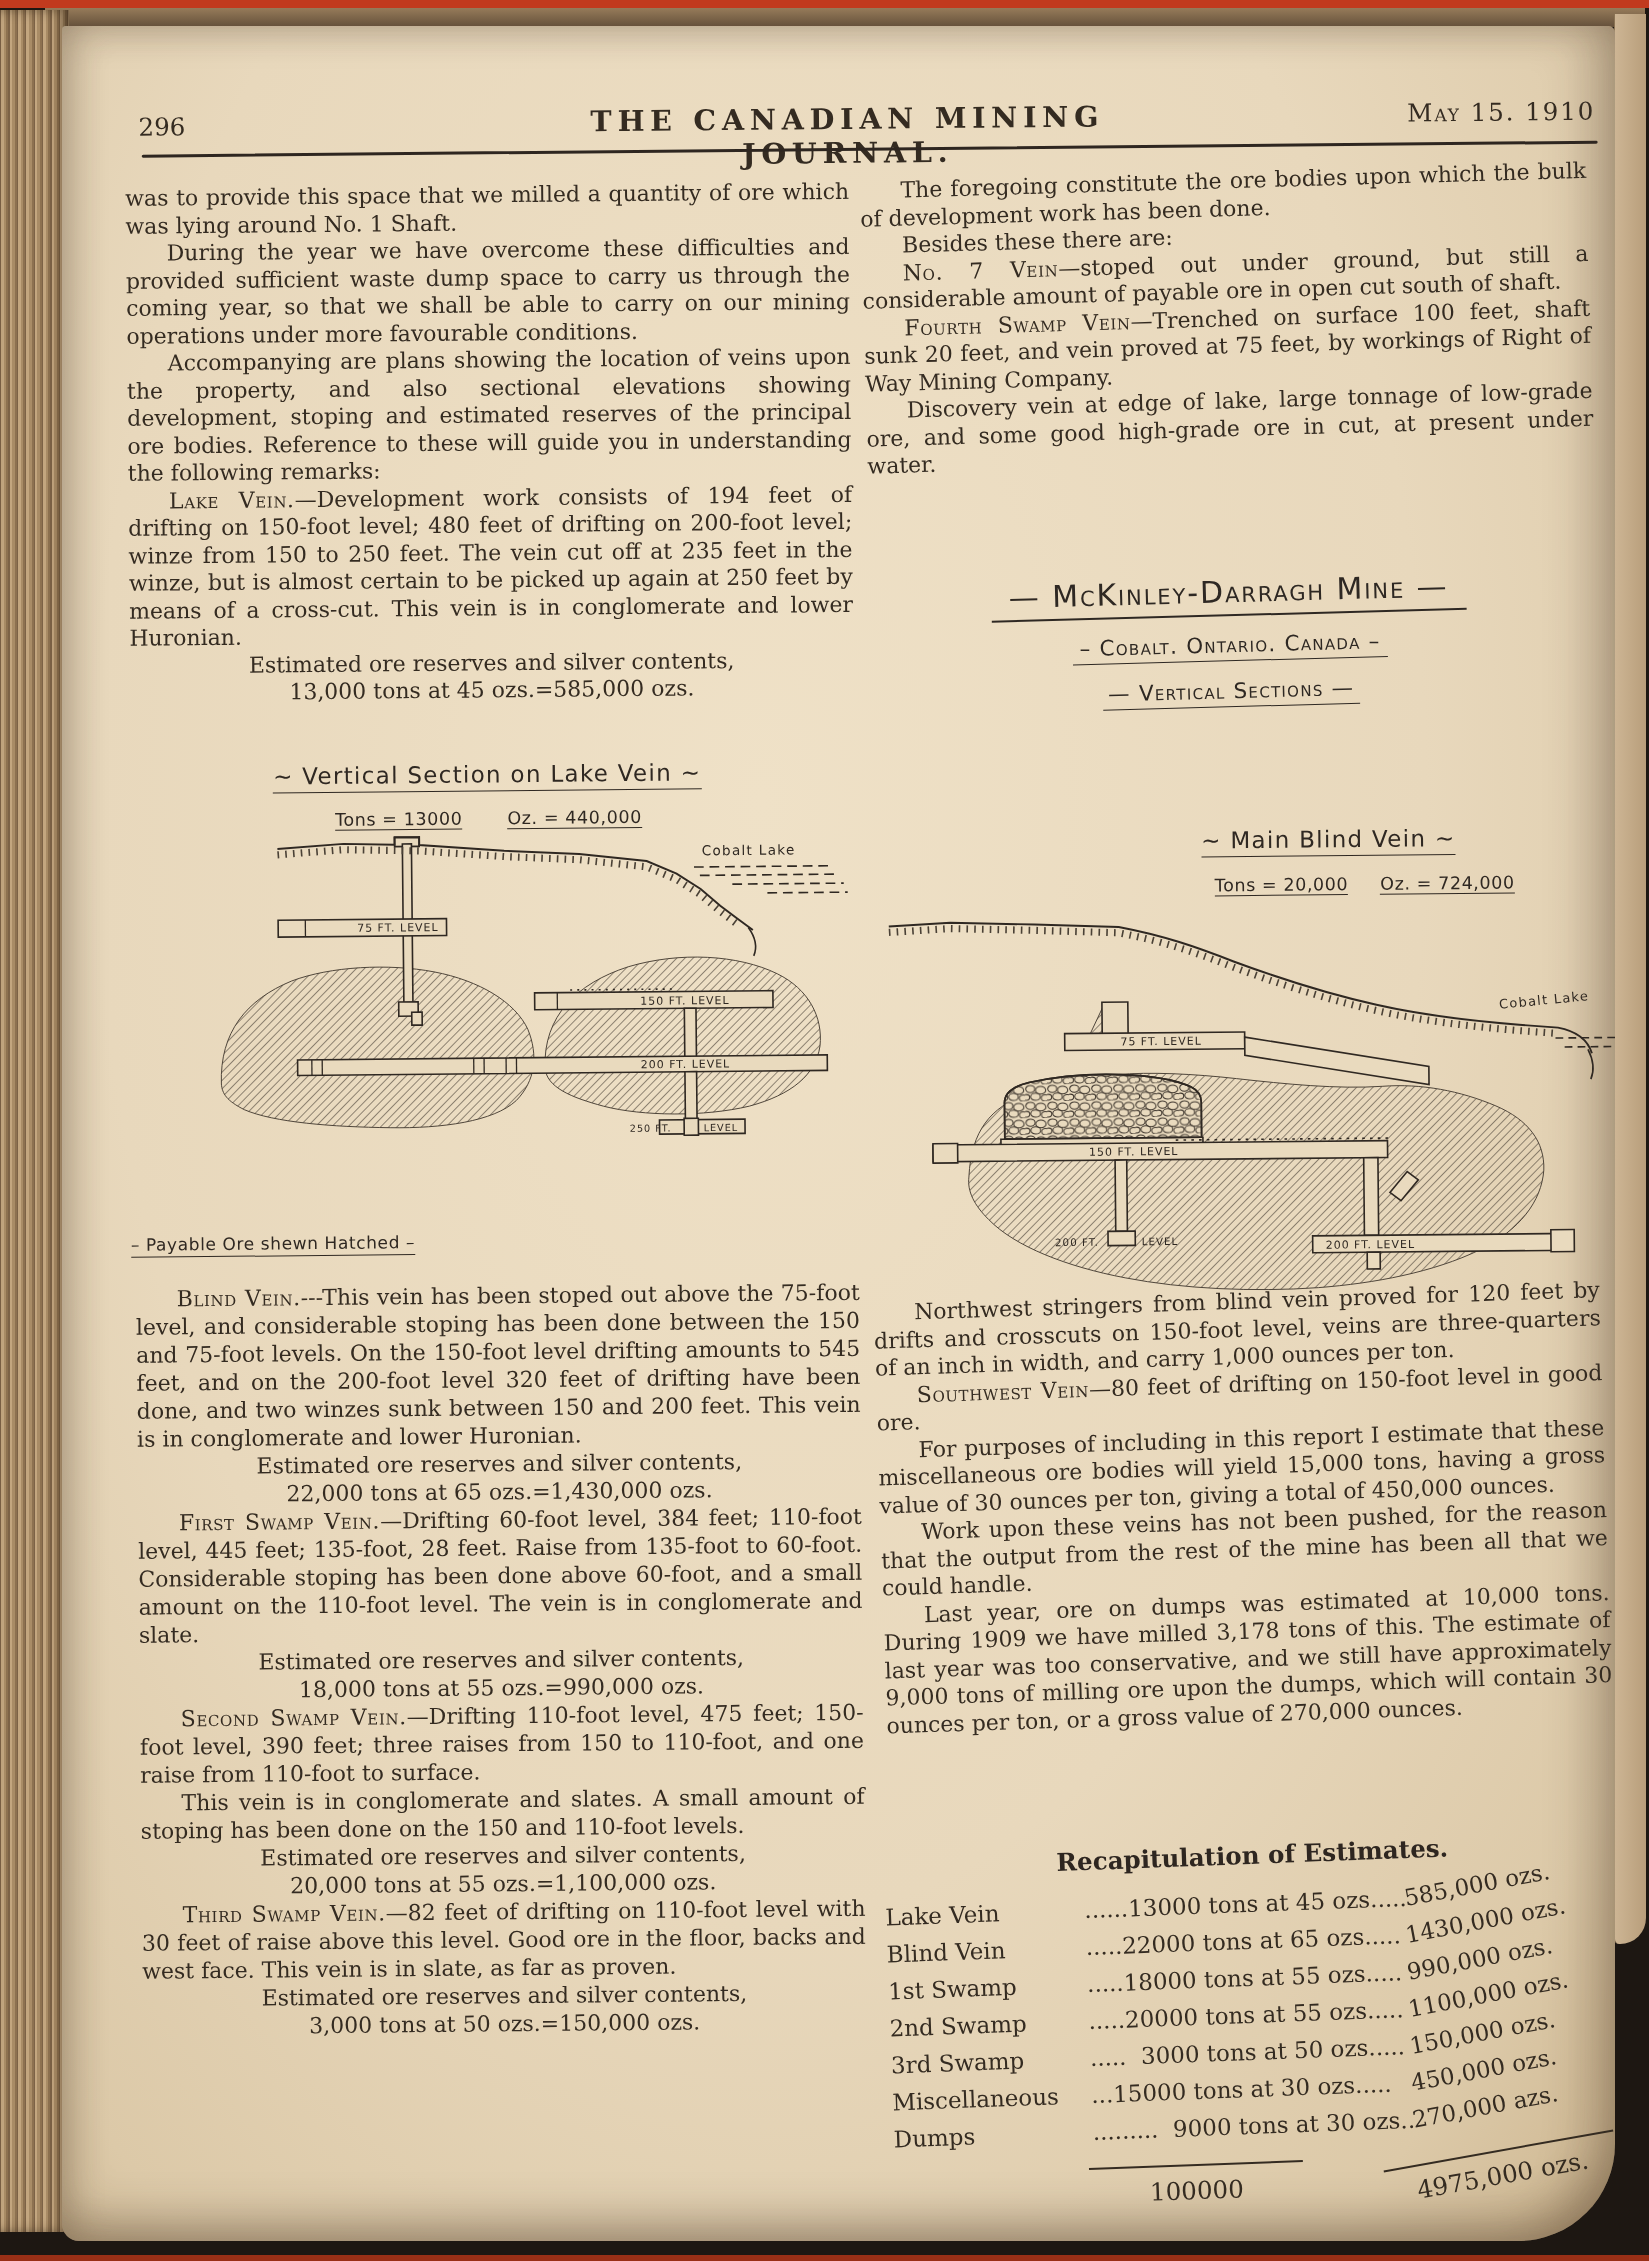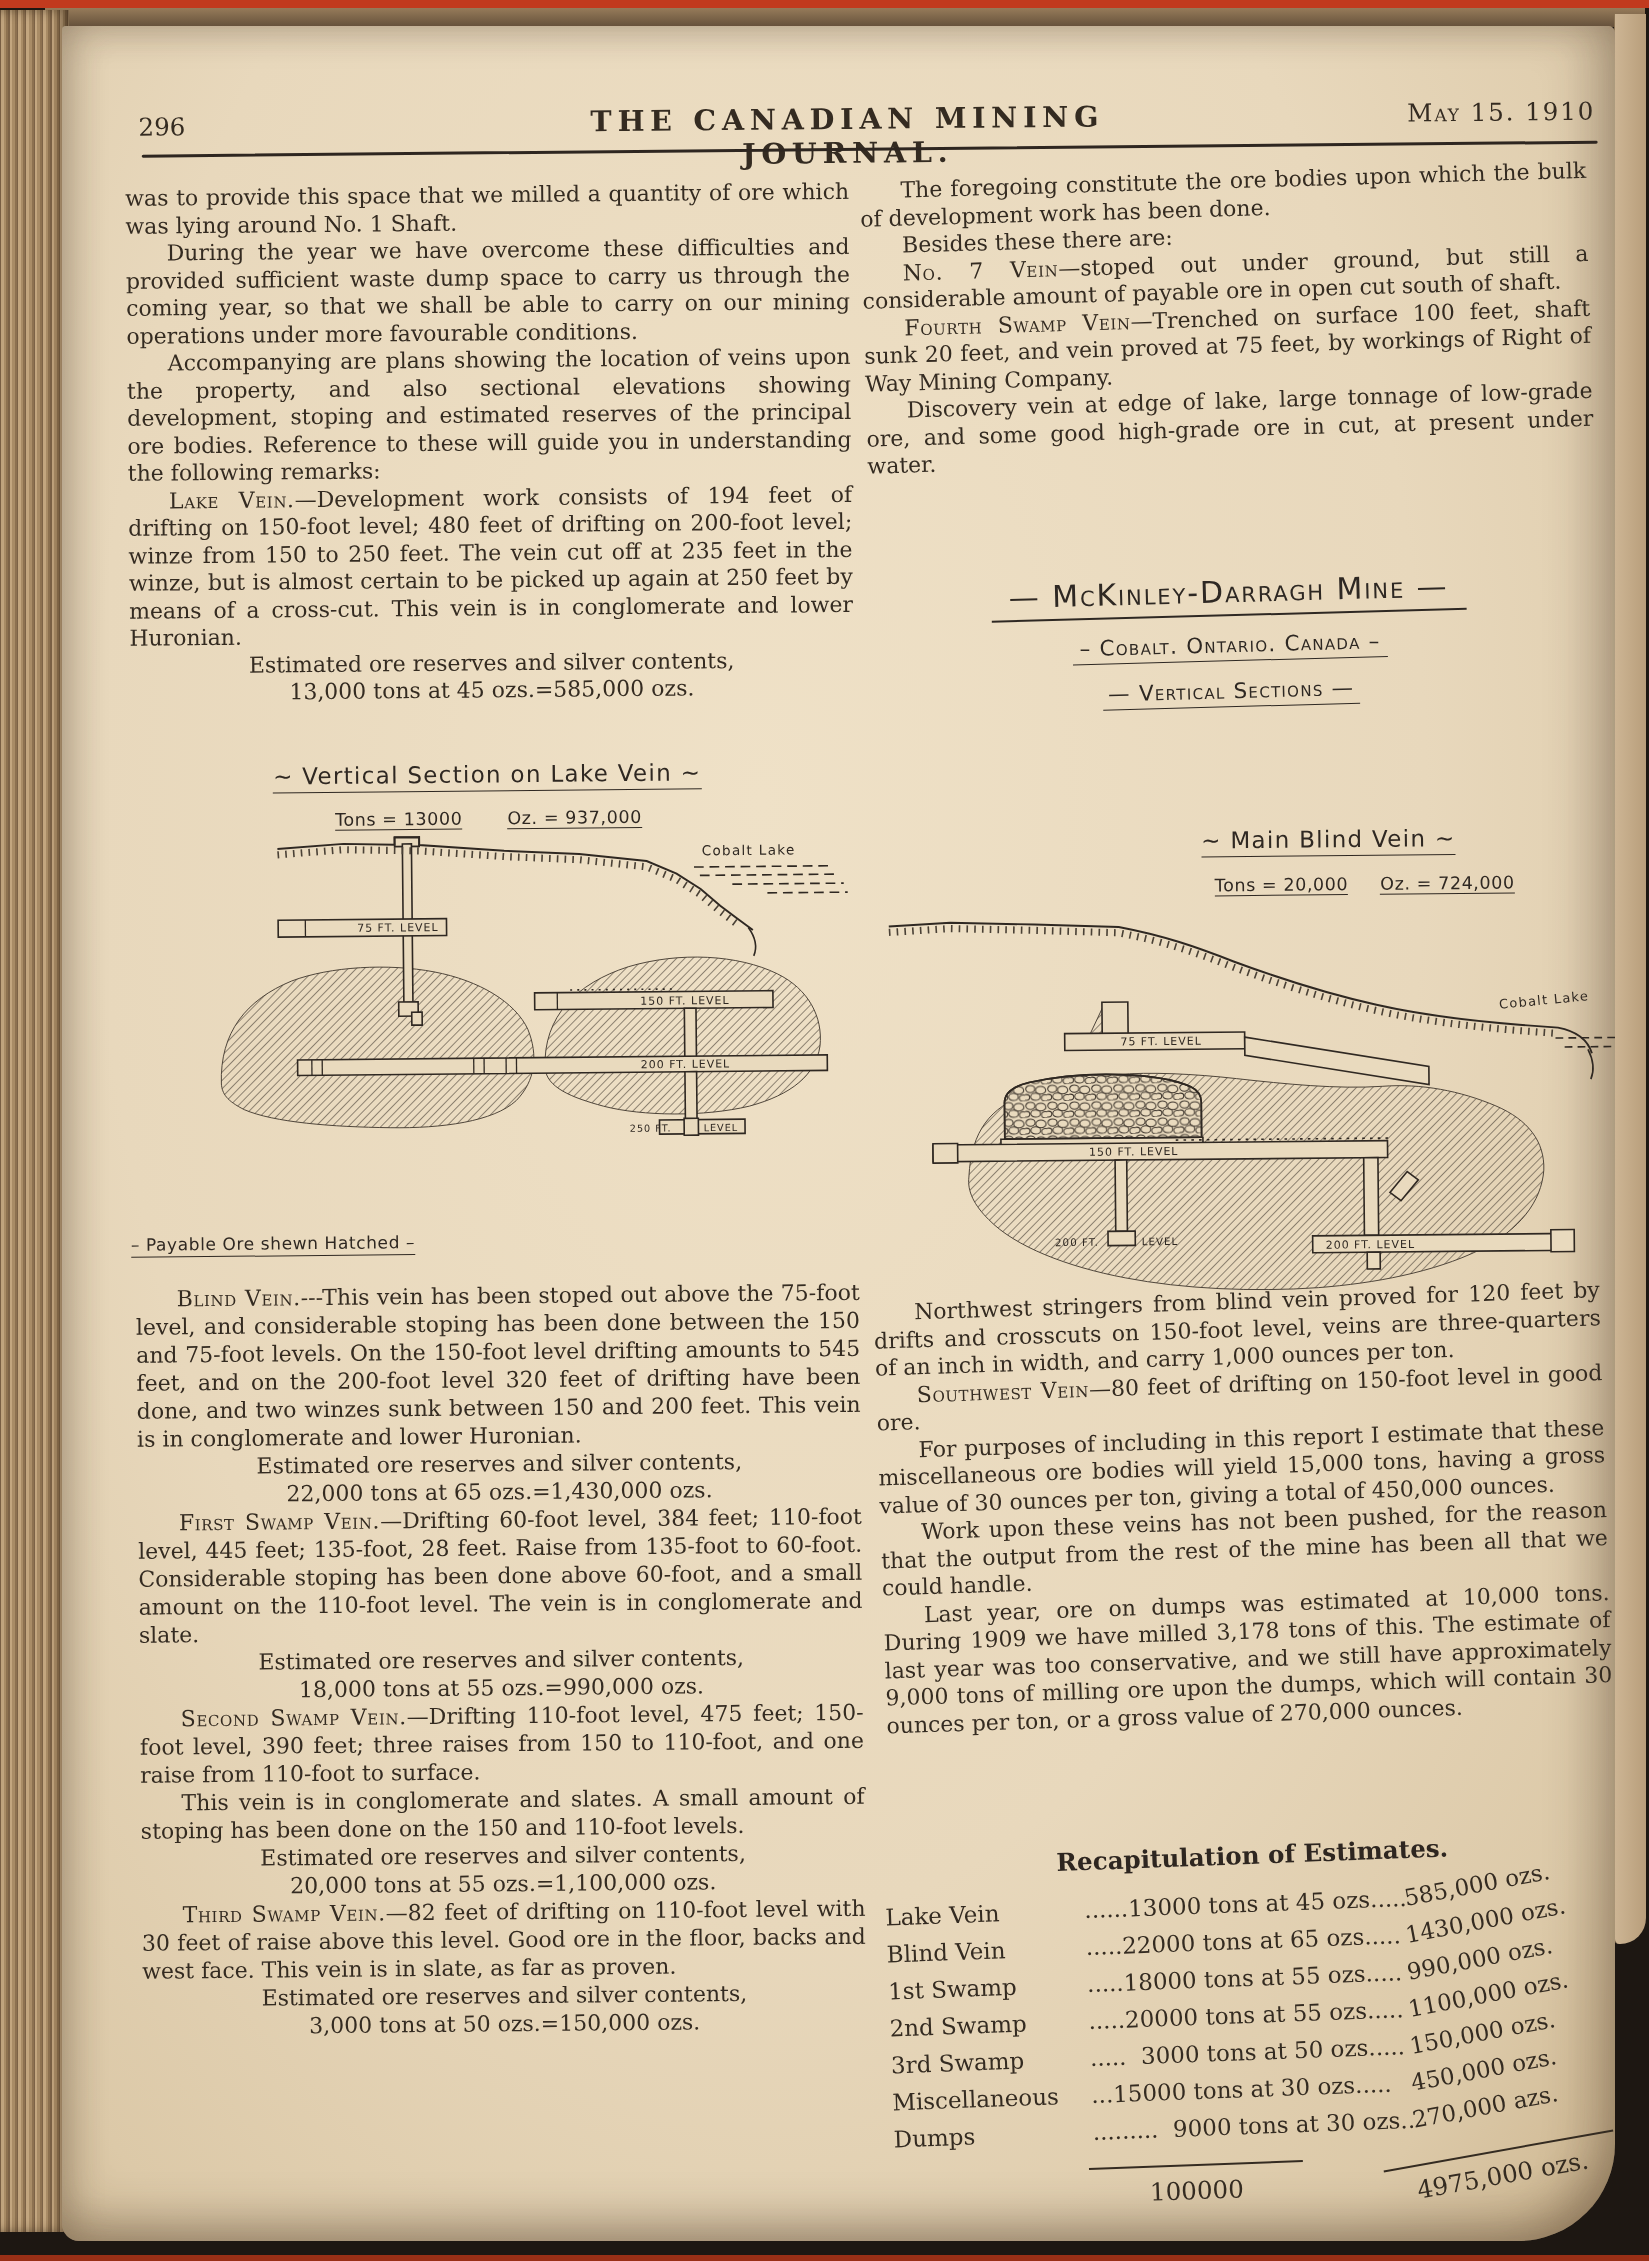--- a/index.html
+++ b/index.html
@@ -113,21 +113,21 @@
         <p class="pline ind">Accompanying are plans showing the location of veins upon the property, and also sectional elevations showing development, stoping and estimated reserves of the principal ore bodies.  Reference to these will guide you in understanding the following remarks:</p>
         <p class="pline ind"><span class="sc">Lake Vein.</span>—Development work consists of 194 feet of drifting on 150-foot level; 480 feet of drifting on 200-foot level; winze from 150 to 250 feet.  The vein cut off at 235 feet in the winze, but is almost certain to be picked up again at 250 feet by means of a cross-cut.  This vein is in conglomerate and lower Huronian.</p>
         <p class="pline center">Estimated ore reserves and silver contents,</p>
         <p class="pline center">13,000 tons at 45 ozs.=585,000 ozs.</p>
       </div>
 
     <div class="diag" id="lake-block">
       <div class="diag-title"><span class="hand-u">~ Vertical Section on Lake Vein ~</span></div>
       <div class="diag-sub">
         <span>Tons = 13000</span>
-        <span>Oz. = 937,000</span>
+        <span>Oz. = 440,000</span>
       </div>
       <svg class="diag-svg" width="745" height="395" viewBox="0 0 1150 610">
         <defs>
           <pattern id="hatchL" width="9" height="9" patternTransform="rotate(45)" patternUnits="userSpaceOnUse">
             <line x1="0" y1="0" x2="0" y2="9" stroke="#4a4136" stroke-width="1.8"></line>
           </pattern>
         </defs>
 
         <path fill="url(#hatchL)" stroke="#4a4136" stroke-width="1.5" d="M160,380 C158,300 200,250 270,222 C330,200 420,196 490,210 C560,224 615,258 634,300 C650,340 645,380 615,410 C580,442 500,452 420,450 C330,448 240,440 195,420 C168,406 161,395 160,380 Z"></path>
         <path fill="url(#hatchL)" stroke="#4a4136" stroke-width="1.5" d="M660,360 C658,280 710,230 790,205 C870,182 960,188 1020,218 C1068,242 1090,285 1085,330 C1078,375 1040,405 975,422 C905,438 810,436 750,420 C700,406 662,390 660,360 Z"></path>

